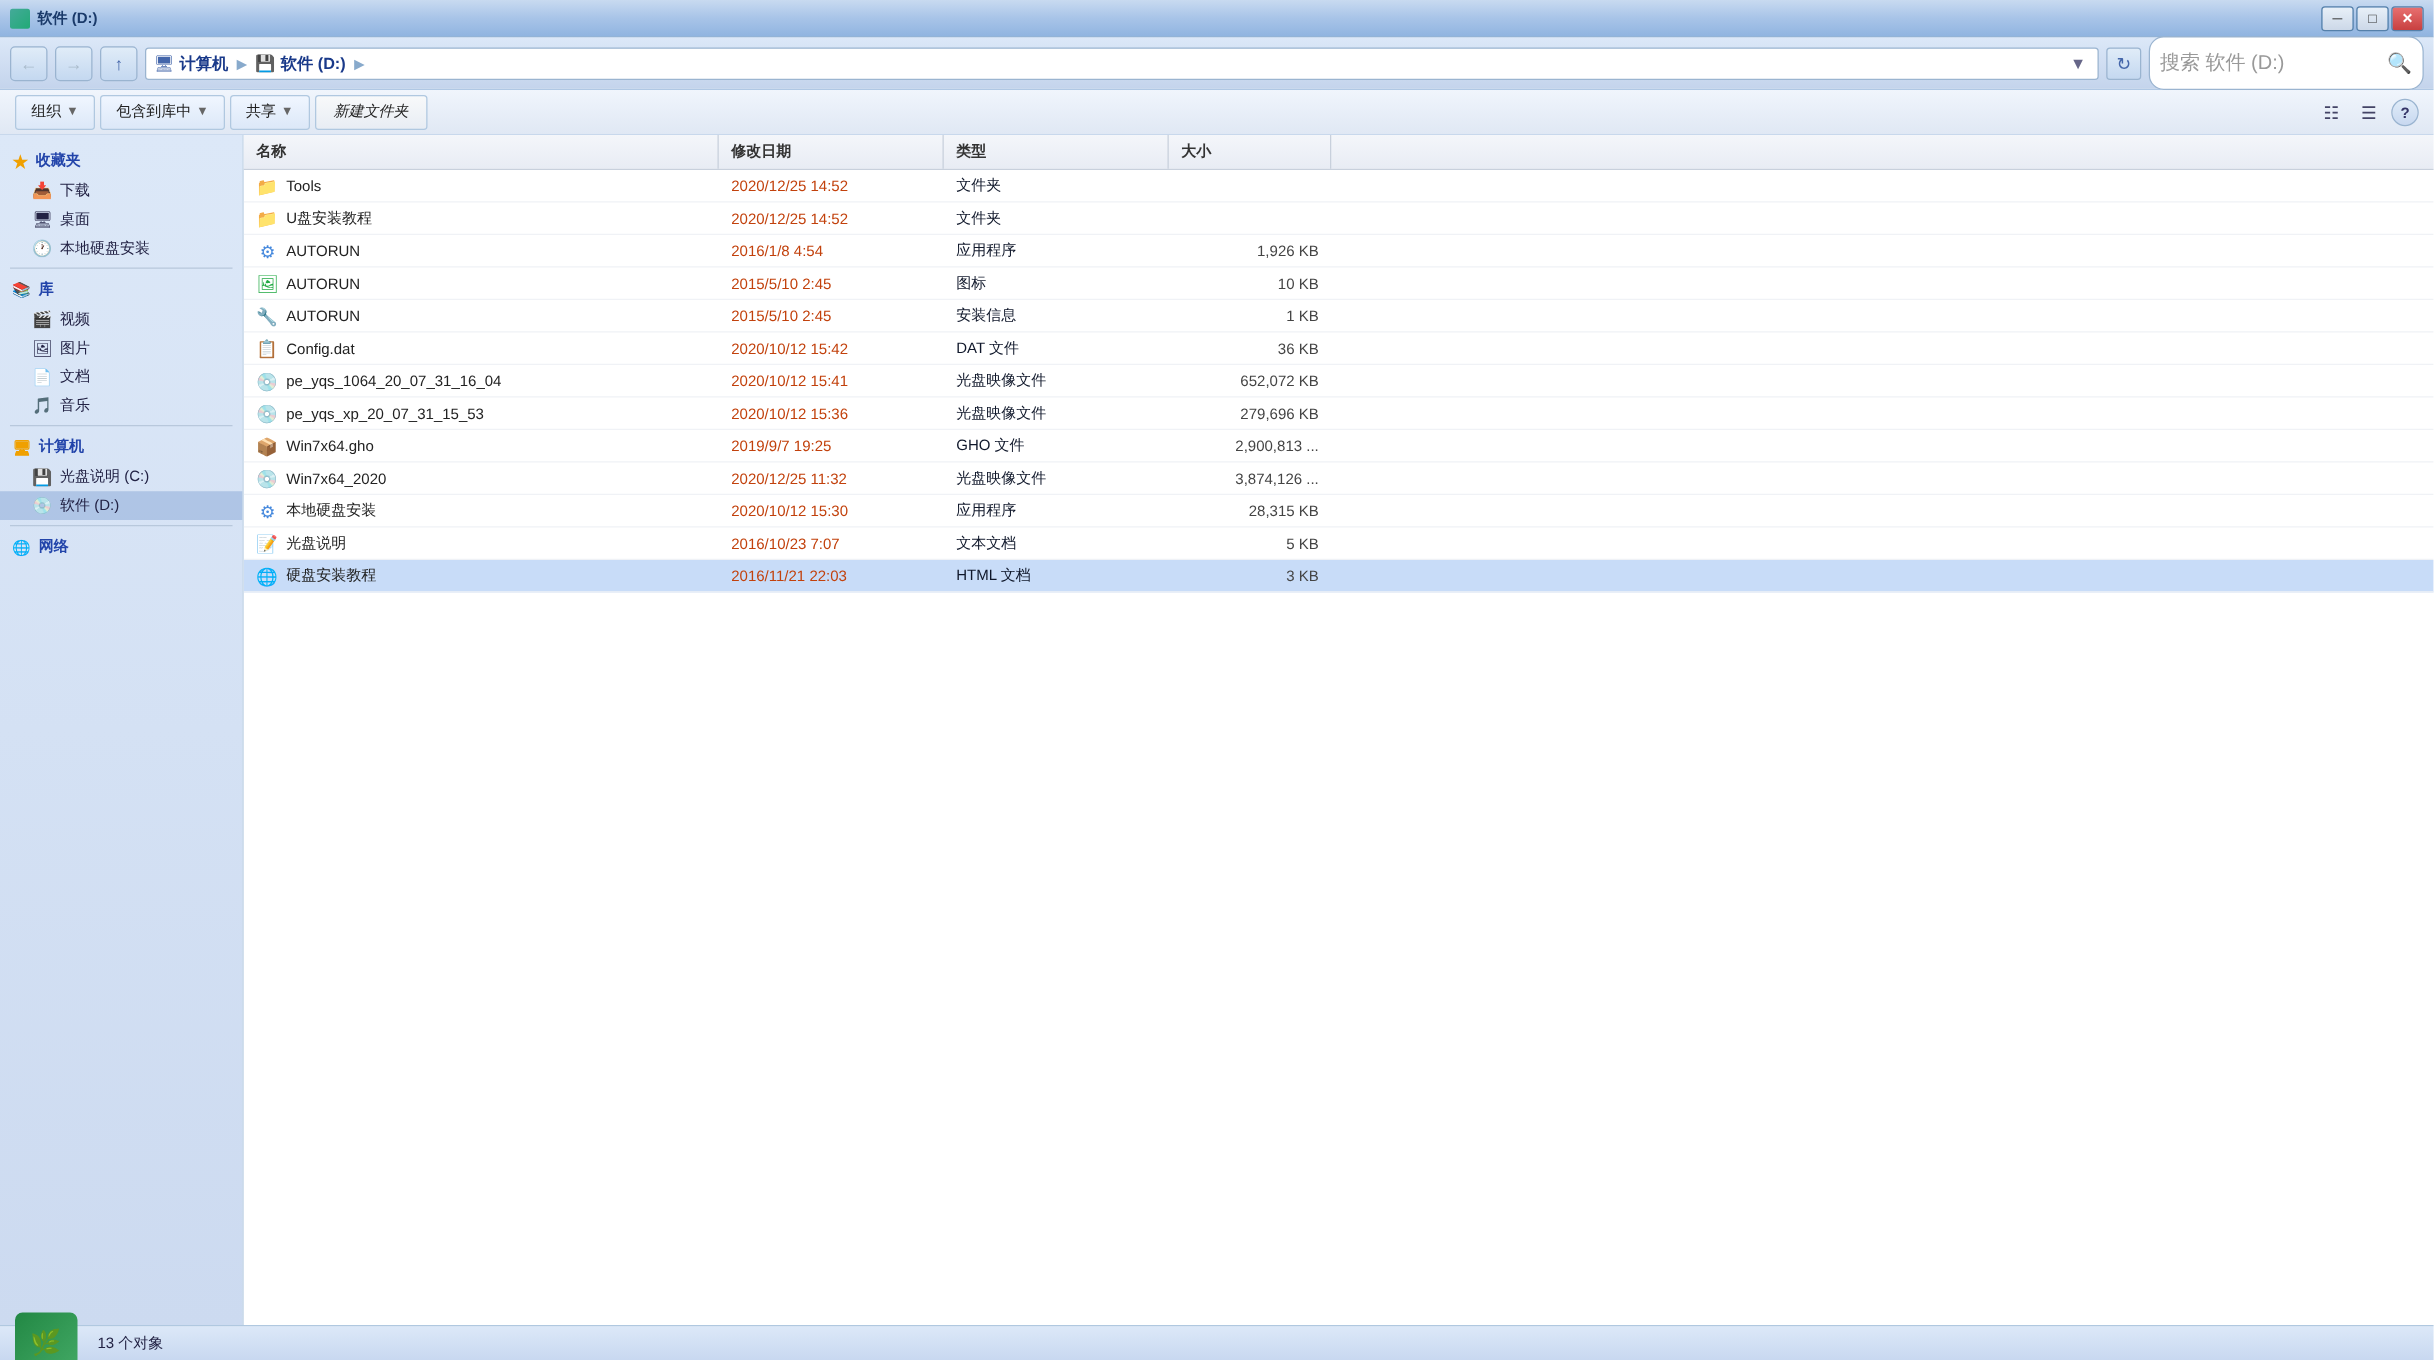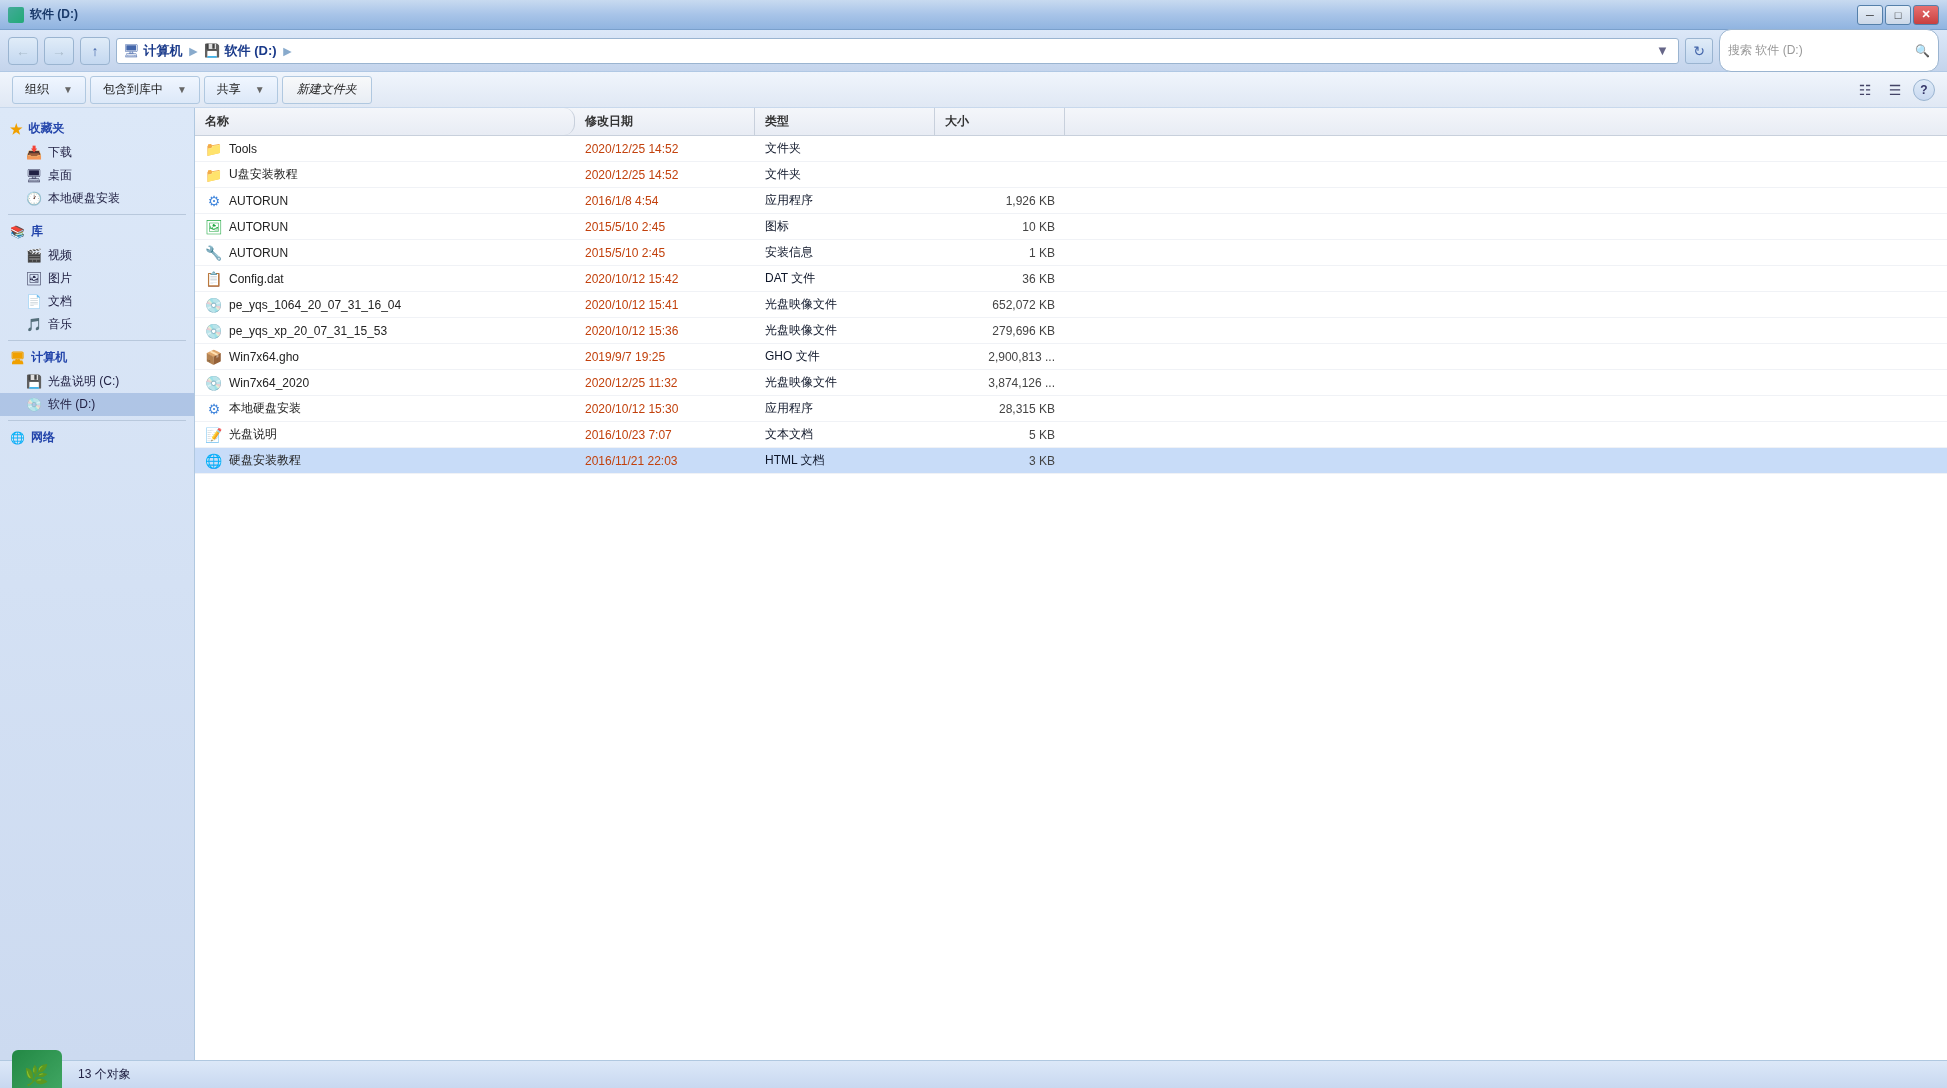--- a/index.html
+++ b/index.html
@@ -117,42 +117,42 @@
     }
     .search-box {
       width: 220px; height: 43px;
       background: #fff;
       border: 1px solid #9ab4d0;
       border-radius: 12px;
       display: flex;
       align-items: center;
       padding: 0 8px;
       gap: 4px;
-      font-size: 12px;
+      font-size: 16px;
       color: #999;
     }
 
     
     .toolbar {
       background: linear-gradient(to bottom, #f0f5fc, #e0e8f4);
       height: 36px;
       display: flex;
       align-items: center;
       padding: 0 12px;
       gap: 4px;
       border-bottom: 1px solid #c8d8ec;
     }
     .toolbar-btn {
       height: 28px;
       padding: 0 12px;
       background: linear-gradient(to bottom, #f0f6ff, #dce8f8);
       border: 1px solid #b0c8e0;
       border-radius: 3px;
       cursor: pointer;
-      display: flex; align-items: center; gap: 14px;
+      display: flex; align-items: center; gap: 4px;
       font-size: 12px;
       color: #222;
     }
     .dropdown-arrow { font-size: 10px; color: #666; }
     .new-folder-btn {
       height: 28px;
       padding: 0 14px;
       background: linear-gradient(to bottom, #f8f9fa, #e8edf4);
       border: 1px solid #b0c8e0;
       border-radius: 3px;
@@ -254,21 +254,21 @@
       padding: 0 10px;
       font-size: 12px;
       color: #333;
       font-weight: bold;
       border-right: 1px solid #c8d0dc;
       height: 100%;
       display: flex;
       align-items: center;
       cursor: pointer;
     }
-    .col-name { width: 380px; border-radius: 11px; }
+    .col-name { width: 380px; }
     .col-date { width: 180px; }
     .col-type { width: 180px; }
     .col-size { width: 130px; }
 
     
     .file-list {
       flex: 1;
       overflow-y: auto;
     }
     .file-row {

